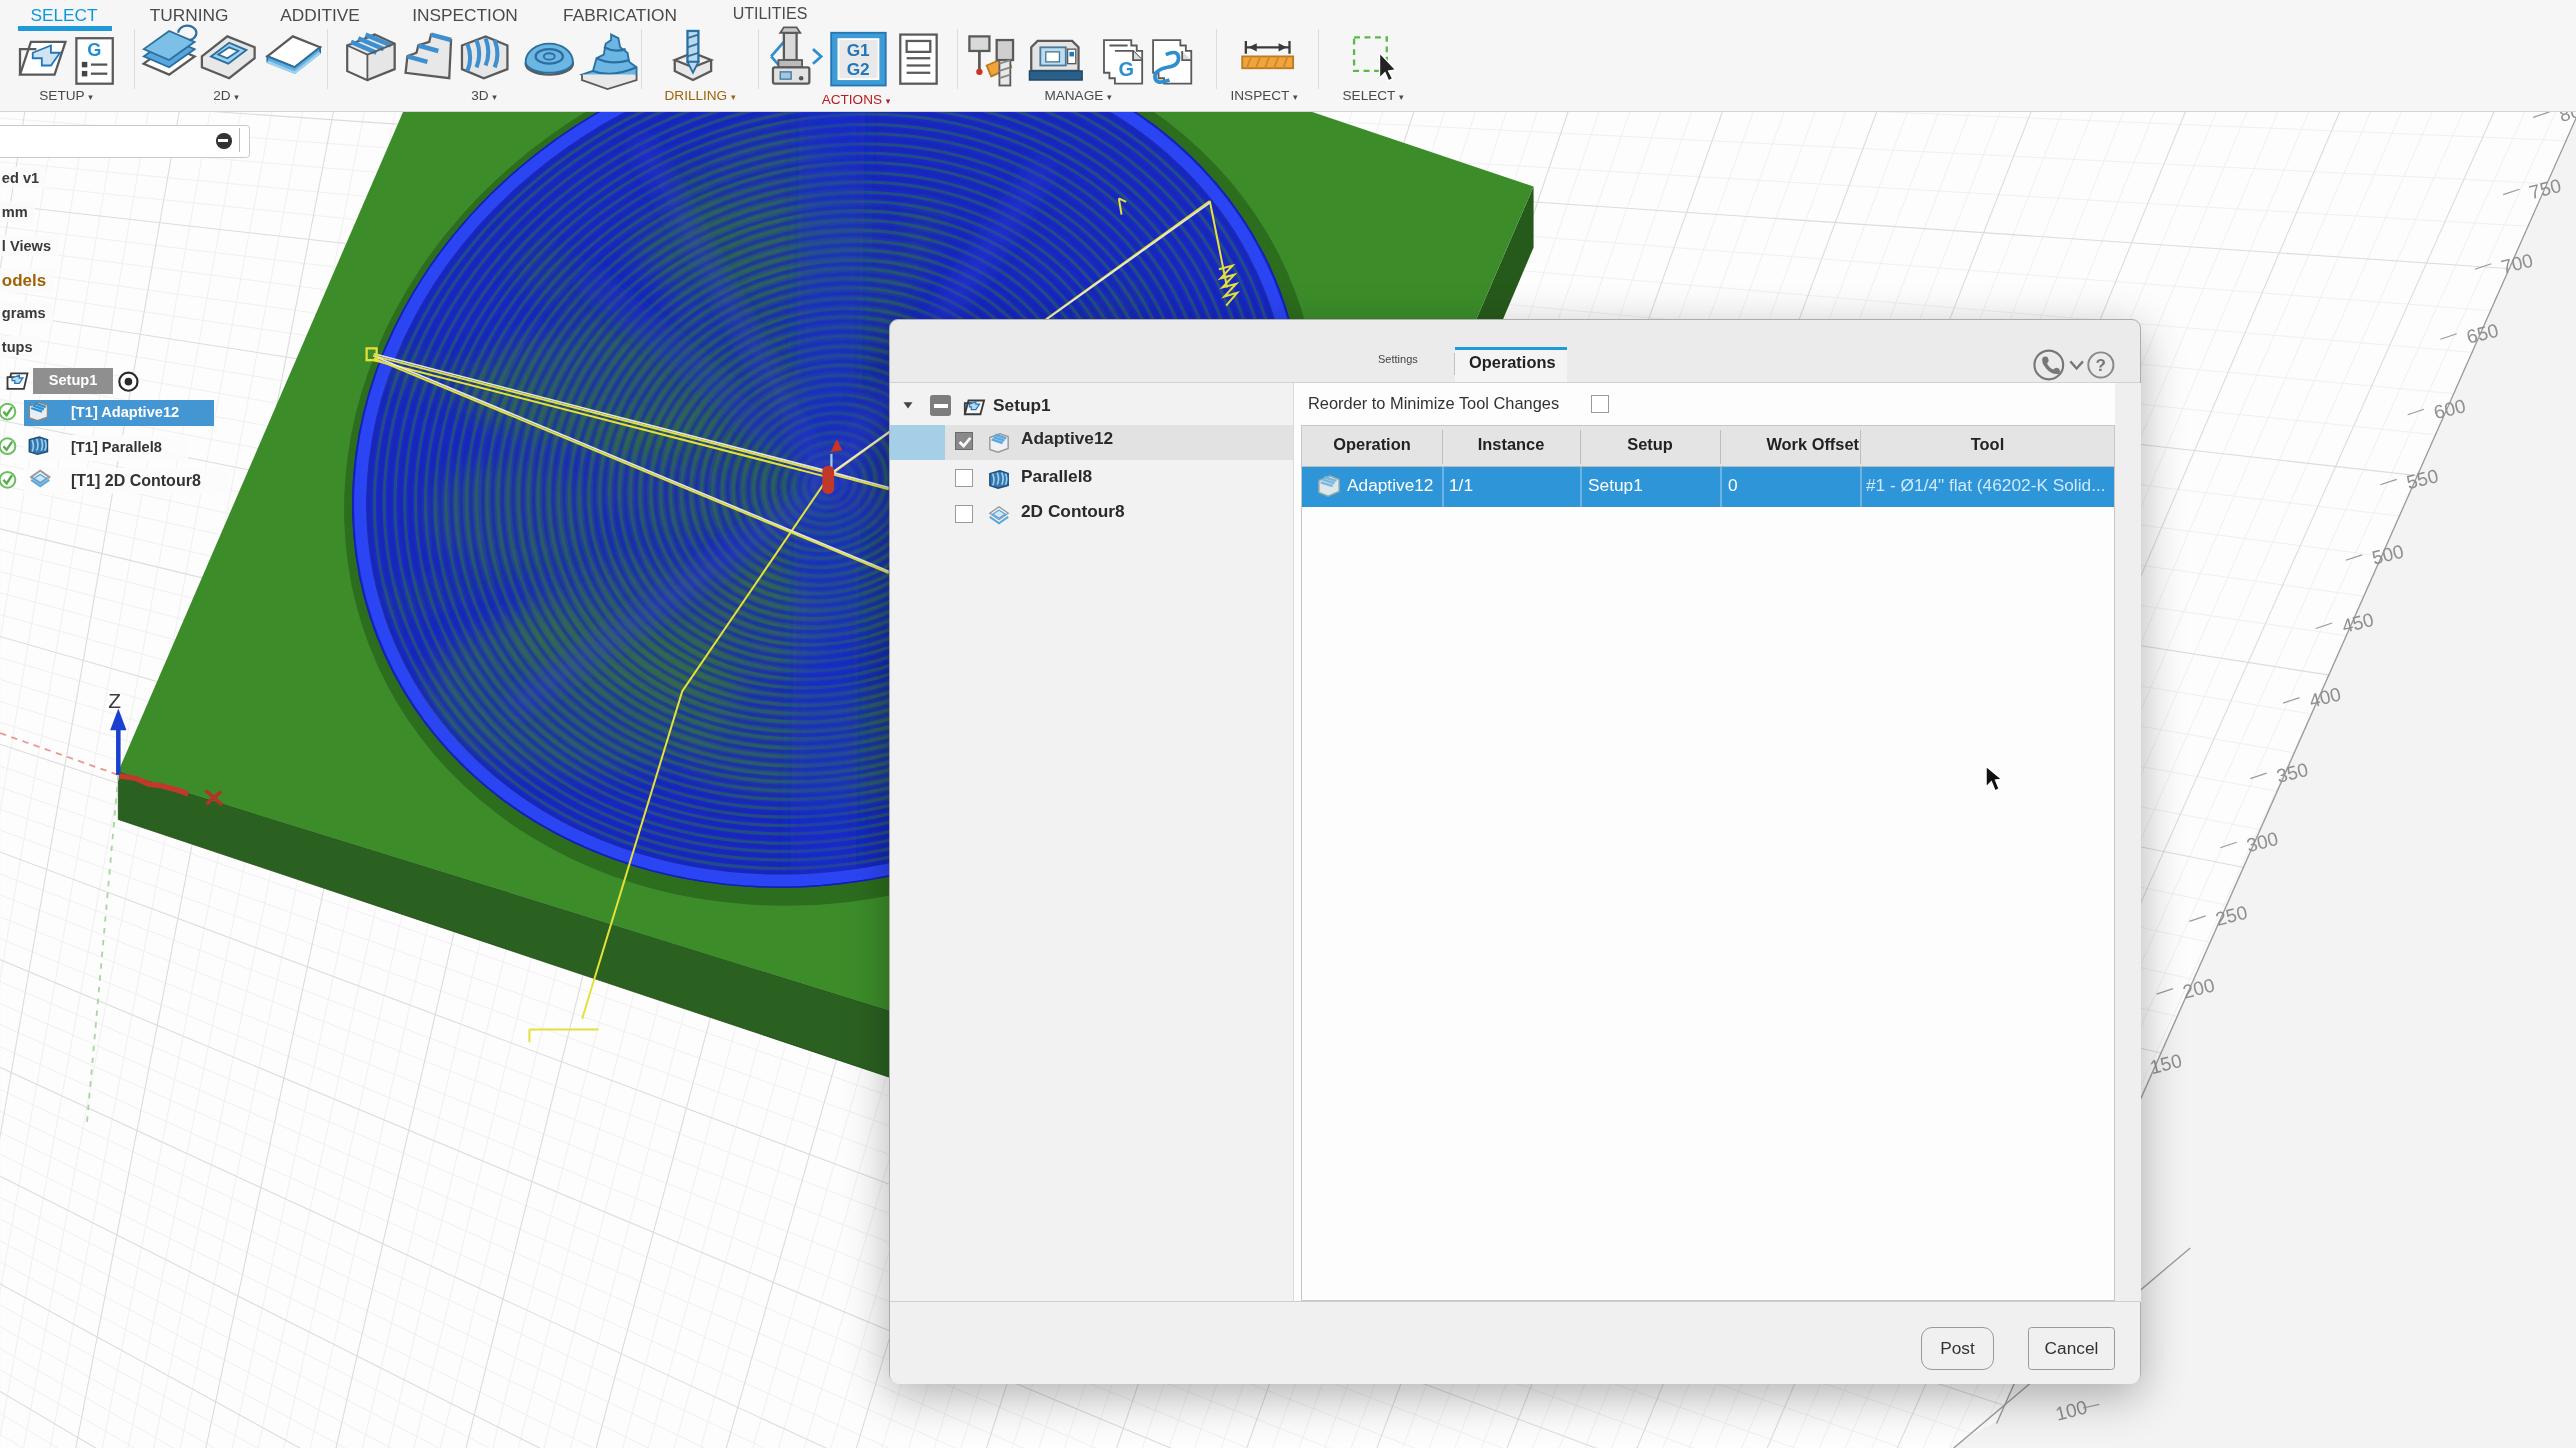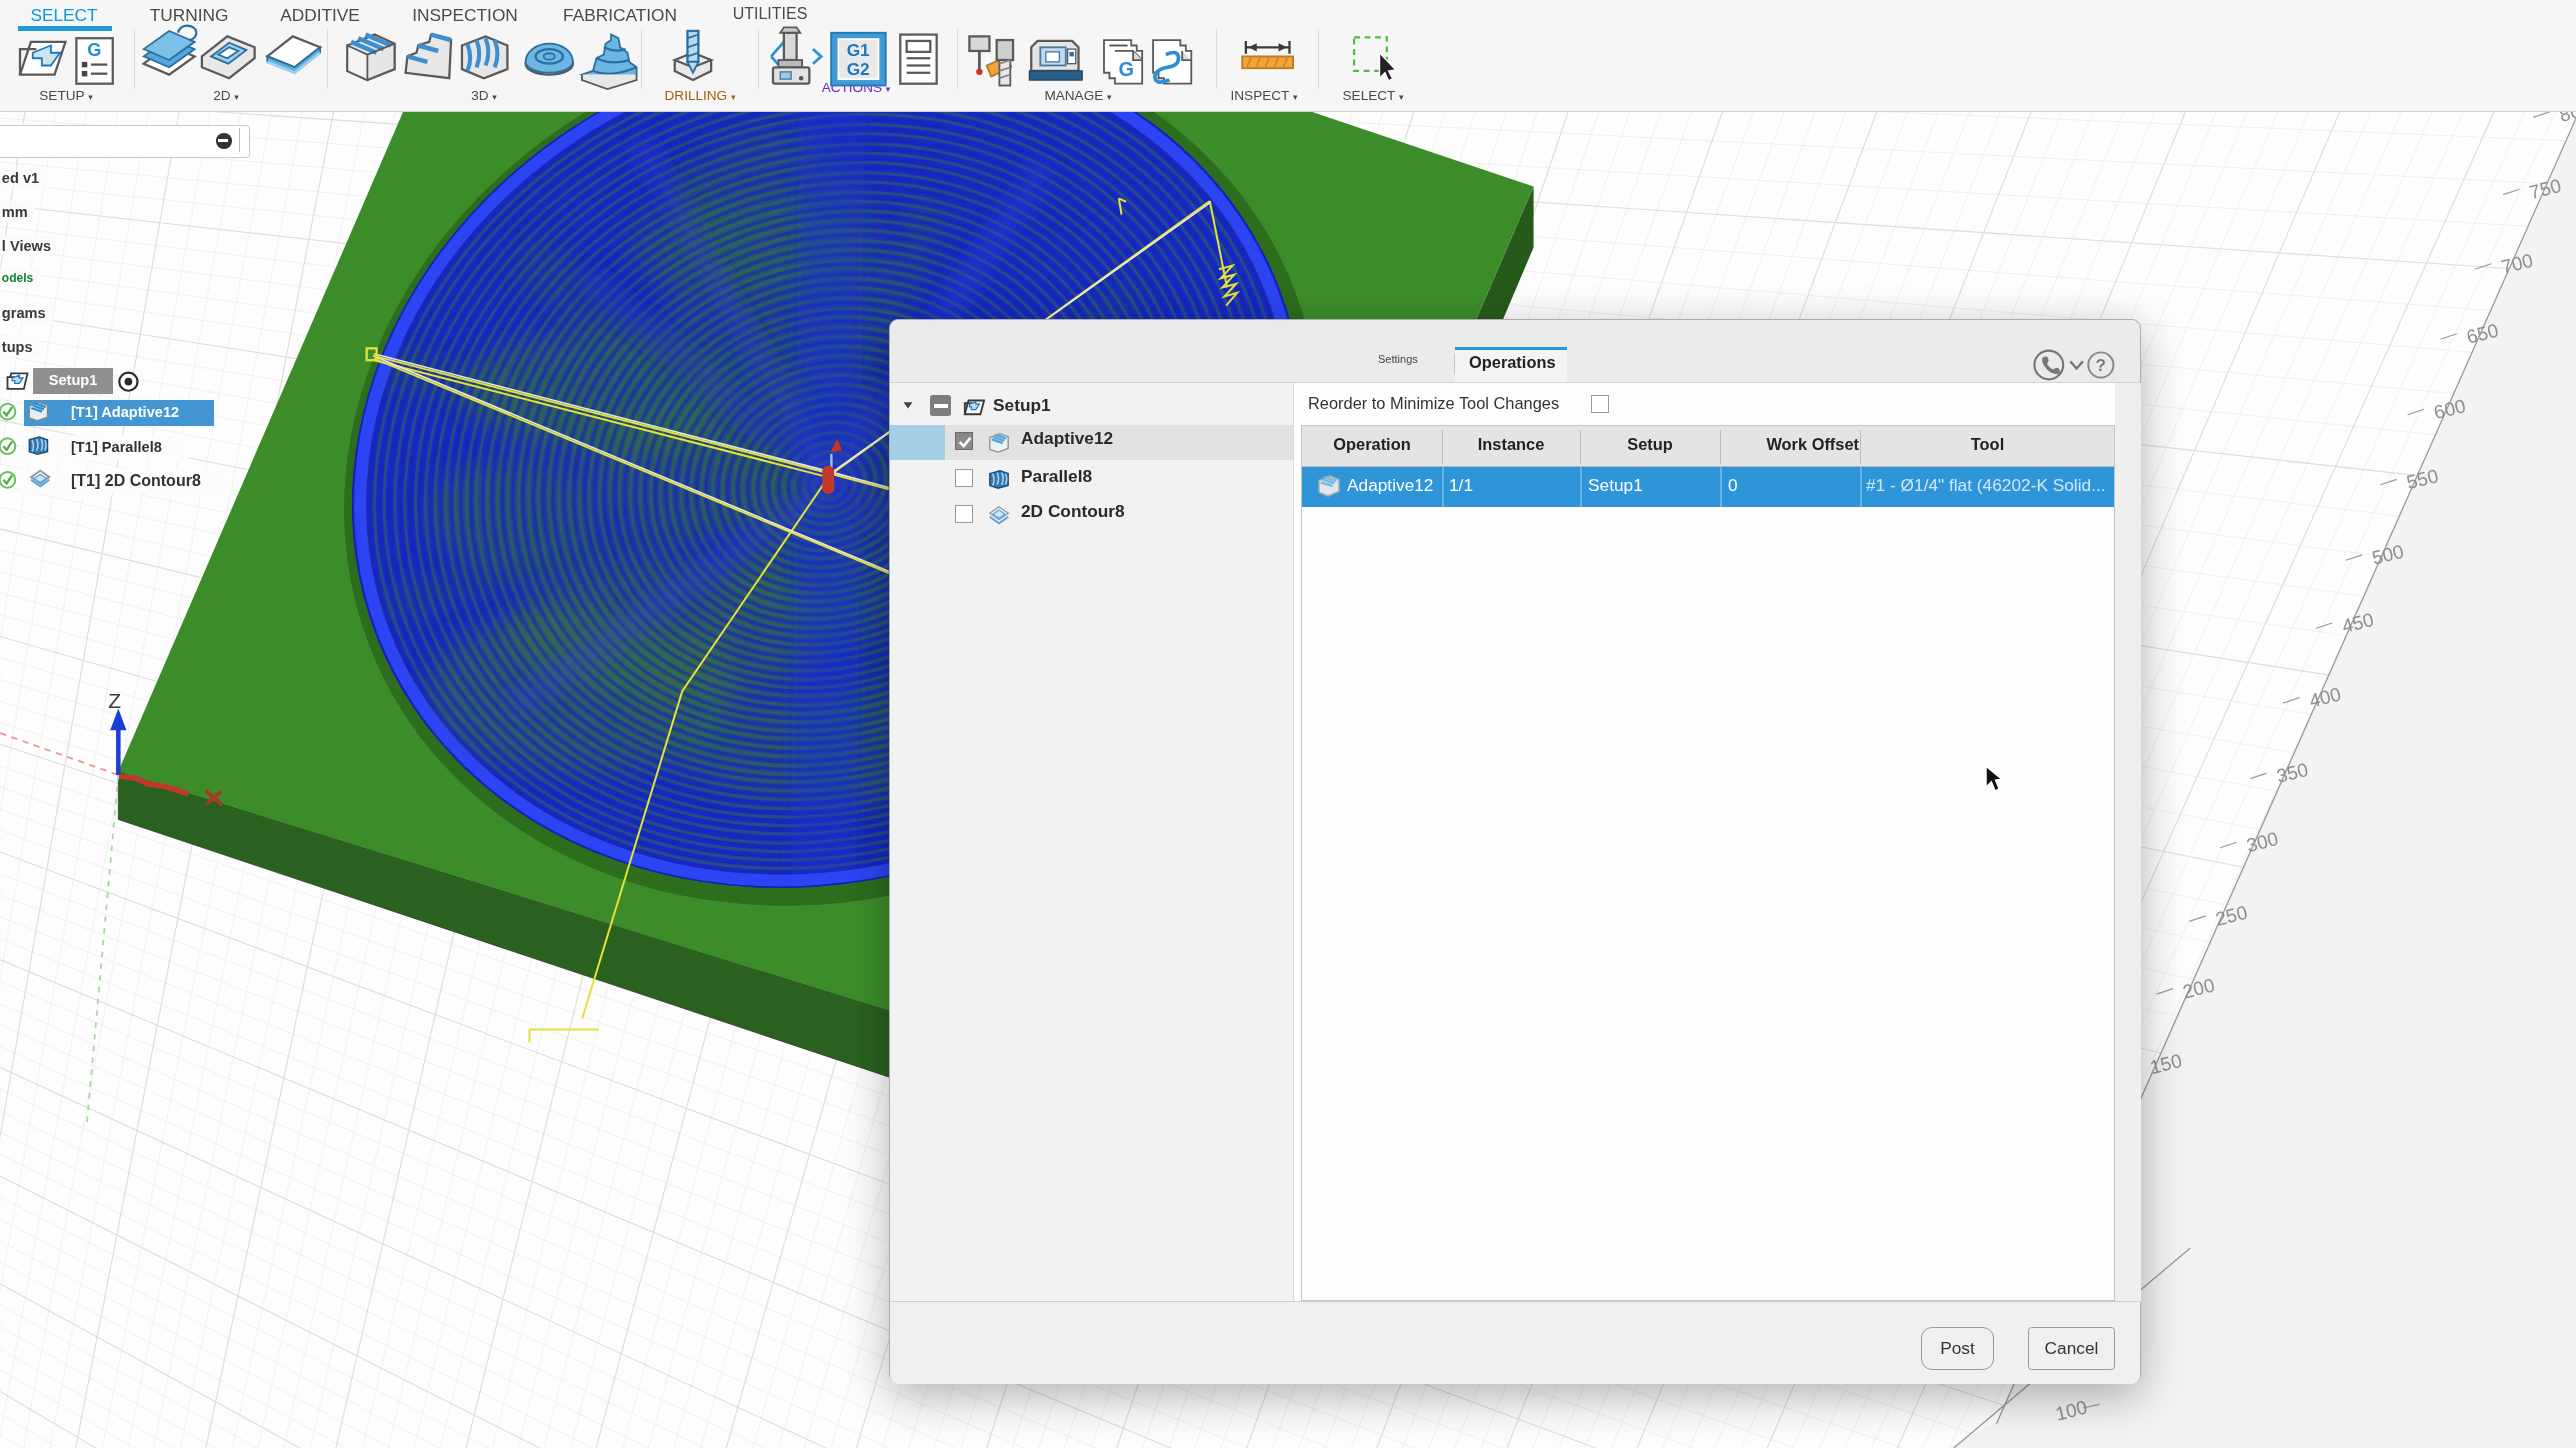--- a/index.html
+++ b/index.html
@@ -225,21 +225,21 @@
 <path d="M226 869 L244 885 M243 870 L227 884" stroke="#b03428" stroke-width="4"></path>
 </svg>
 
 <div style="position:absolute;left:-27px;top:125px;width:275px;height:31px;background:#fff;border:0.9px solid #c9c9c9;border-radius:3.6px"></div>
 <div style="position:absolute;left:216px;top:133px;width:15.5px;height:15.5px;border-radius:50%;background:#333"></div>
 <div style="position:absolute;left:218px;top:139px;width:10px;height:2.7px;background:#fff"></div>
 <div style="position:absolute;left:239px;top:128px;width:0.9px;height:24px;background:#bbb"></div>
 <div style="position:absolute;left:0px;top:167px;background:rgba(250,250,250,.88);padding:2.7px 7.3px 2.7px 1.8px;font-size:14.6px;font-weight:600;color:#3a3a3a;white-space:nowrap">ed v1</div>
 <div style="position:absolute;left:0px;top:201px;background:rgba(250,250,250,.88);padding:2.7px 7.3px 2.7px 1.8px;font-size:14.6px;font-weight:600;color:#3a3a3a;white-space:nowrap">mm</div>
 <div style="position:absolute;left:0px;top:235px;background:rgba(250,250,250,.88);padding:2.7px 7.3px 2.7px 1.8px;font-size:14.6px;font-weight:600;color:#3a3a3a;white-space:nowrap">l Views</div>
-<div style="position:absolute;left:0px;top:268px;background:rgba(250,250,250,.88);padding:2.7px 7.3px 2.7px 1.8px;font-size:12px;font-weight:600;color:#15803d;white-space:nowrap">odels</div>
+<div style="position:absolute;left:0px;top:268px;background:rgba(250,250,250,.88);padding:2.7px 7.3px 2.7px 1.8px;font-size:17px;font-weight:600;color:#a16207;white-space:nowrap">odels</div>
 <div style="position:absolute;left:0px;top:302px;background:rgba(250,250,250,.88);padding:2.7px 7.3px 2.7px 1.8px;font-size:14.6px;font-weight:600;color:#3a3a3a;white-space:nowrap">grams</div>
 <div style="position:absolute;left:0px;top:336px;background:rgba(250,250,250,.88);padding:2.7px 7.3px 2.7px 1.8px;font-size:14.6px;font-weight:600;color:#3a3a3a;white-space:nowrap">tups</div>
 <div style="position:absolute;left:33px;top:368px;width:80px;height:25.5px;background:#8f8f8f;color:#fff;font-size:14.6px;font-weight:600;text-align:center;line-height:25.5px">Setup1</div>
 <div style="position:absolute;left:24px;top:400px;width:190px;height:25.5px;background:#4396d2;color:#fff;font-size:14.6px;font-weight:600;line-height:25.5px;padding-left:47px;box-sizing:border-box">[T1] Adaptive12</div>
 <div style="position:absolute;left:24px;top:435px;width:164px;height:25.5px;background:rgba(252,252,252,.9);color:#333;font-size:14.6px;font-weight:600;line-height:25.5px;padding-left:47px;box-sizing:border-box">[T1] Parallel8</div>
 <div style="position:absolute;left:24px;top:468px;width:205px;height:25.5px;background:rgba(252,252,252,.9);color:#333;font-size:16px;font-weight:600;line-height:25.5px;padding-left:47px;box-sizing:border-box">[T1] 2D Contour8</div>
 <svg width="255" height="400" viewBox="0 0 280 440" style="position:absolute;left:0;top:118px">
 
 <g stroke="#3a3a3a" stroke-width="2" fill="#fff">
  <path d="M8 298 L12 281 L30 281 L26 298 Z"></path>
@@ -289,21 +289,21 @@
     <div style="position:absolute;left:327px;top:29px;width:0.9px;height:60px;background:#dcdcdc"></div>
     <div style="position:absolute;left:641px;top:29px;width:0.9px;height:60px;background:#dcdcdc"></div>
     <div style="position:absolute;left:758px;top:29px;width:0.9px;height:60px;background:#dcdcdc"></div>
     <div style="position:absolute;left:957px;top:29px;width:0.9px;height:60px;background:#dcdcdc"></div>
     <div style="position:absolute;left:1216px;top:29px;width:0.9px;height:60px;background:#dcdcdc"></div>
     <div style="position:absolute;left:1318px;top:29px;width:0.9px;height:60px;background:#dcdcdc"></div>
 <div style="position:absolute;top:88px;left:66px;transform:translateX(-50%);font-size:13.6px;color:#4a4a4a;white-space:nowrap">SETUP <span style="font-size:9px">▾</span></div>
     <div style="position:absolute;top:88px;left:226px;transform:translateX(-50%);font-size:13.6px;color:#4a4a4a;white-space:nowrap">2D <span style="font-size:9px">▾</span></div>
     <div style="position:absolute;top:88px;left:484px;transform:translateX(-50%);font-size:13.6px;color:#4a4a4a;white-space:nowrap">3D <span style="font-size:9px">▾</span></div>
     <div style="position:absolute;top:88px;left:700px;transform:translateX(-50%);font-size:13.6px;color:#a16207;white-space:nowrap">DRILLING <span style="font-size:9px">▾</span></div>
-    <div style="position:absolute;top:80px;left:856px;transform:translateX(-50%);font-size:13.6px;color:#6d28d9;white-space:nowrap">ACTIONS <span style="font-size:9px">▾</span></div>
+    <div style="position:absolute;top:92px;left:856px;transform:translateX(-50%);font-size:13.6px;color:#b91c1c;white-space:nowrap">ACTIONS <span style="font-size:9px">▾</span></div>
     <div style="position:absolute;top:88px;left:1078px;transform:translateX(-50%);font-size:13.6px;color:#4a4a4a;white-space:nowrap">MANAGE <span style="font-size:9px">▾</span></div>
     <div style="position:absolute;top:88px;left:1264px;transform:translateX(-50%);font-size:13.6px;color:#4a4a4a;white-space:nowrap">INSPECT <span style="font-size:9px">▾</span></div>
     <div style="position:absolute;top:88px;left:1373px;transform:translateX(-50%);font-size:13.6px;color:#4a4a4a;white-space:nowrap">SELECT <span style="font-size:9px">▾</span></div>
 <svg width="1455" height="111" viewBox="0 0 1600 122" style="position:absolute;left:0;top:0">
 
 <g stroke="#5a5a5a" stroke-width="2.5" fill="none">
  <path d="M22 82 L34 46 L72 46 L60 82 Z" fill="#fff"></path>
  <path d="M22 82 L22 54 L40 54"></path>
 </g>
 <path d="M36 58 L56 50 L56 58 L66 58 L56 72 L46 72 L46 64 L36 64 Z" fill="#cfe4f3" stroke="#2277bb" stroke-width="2"></path>

